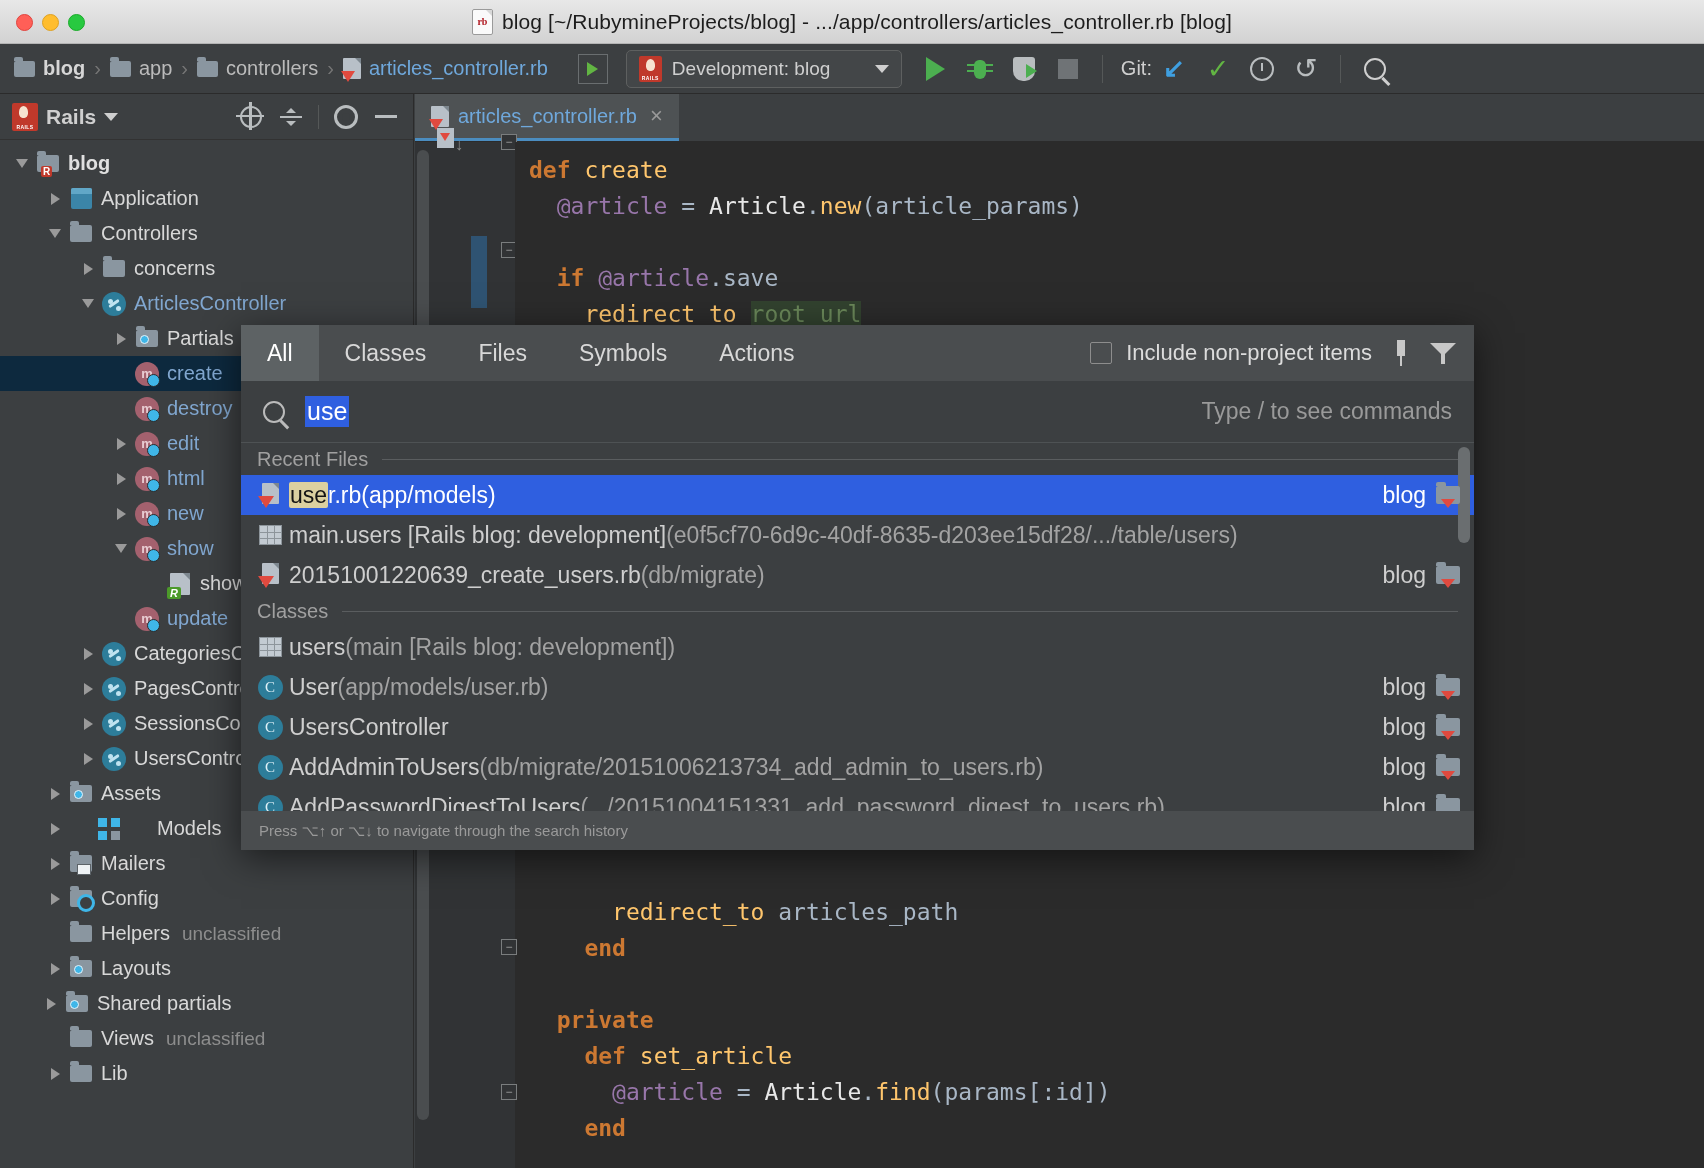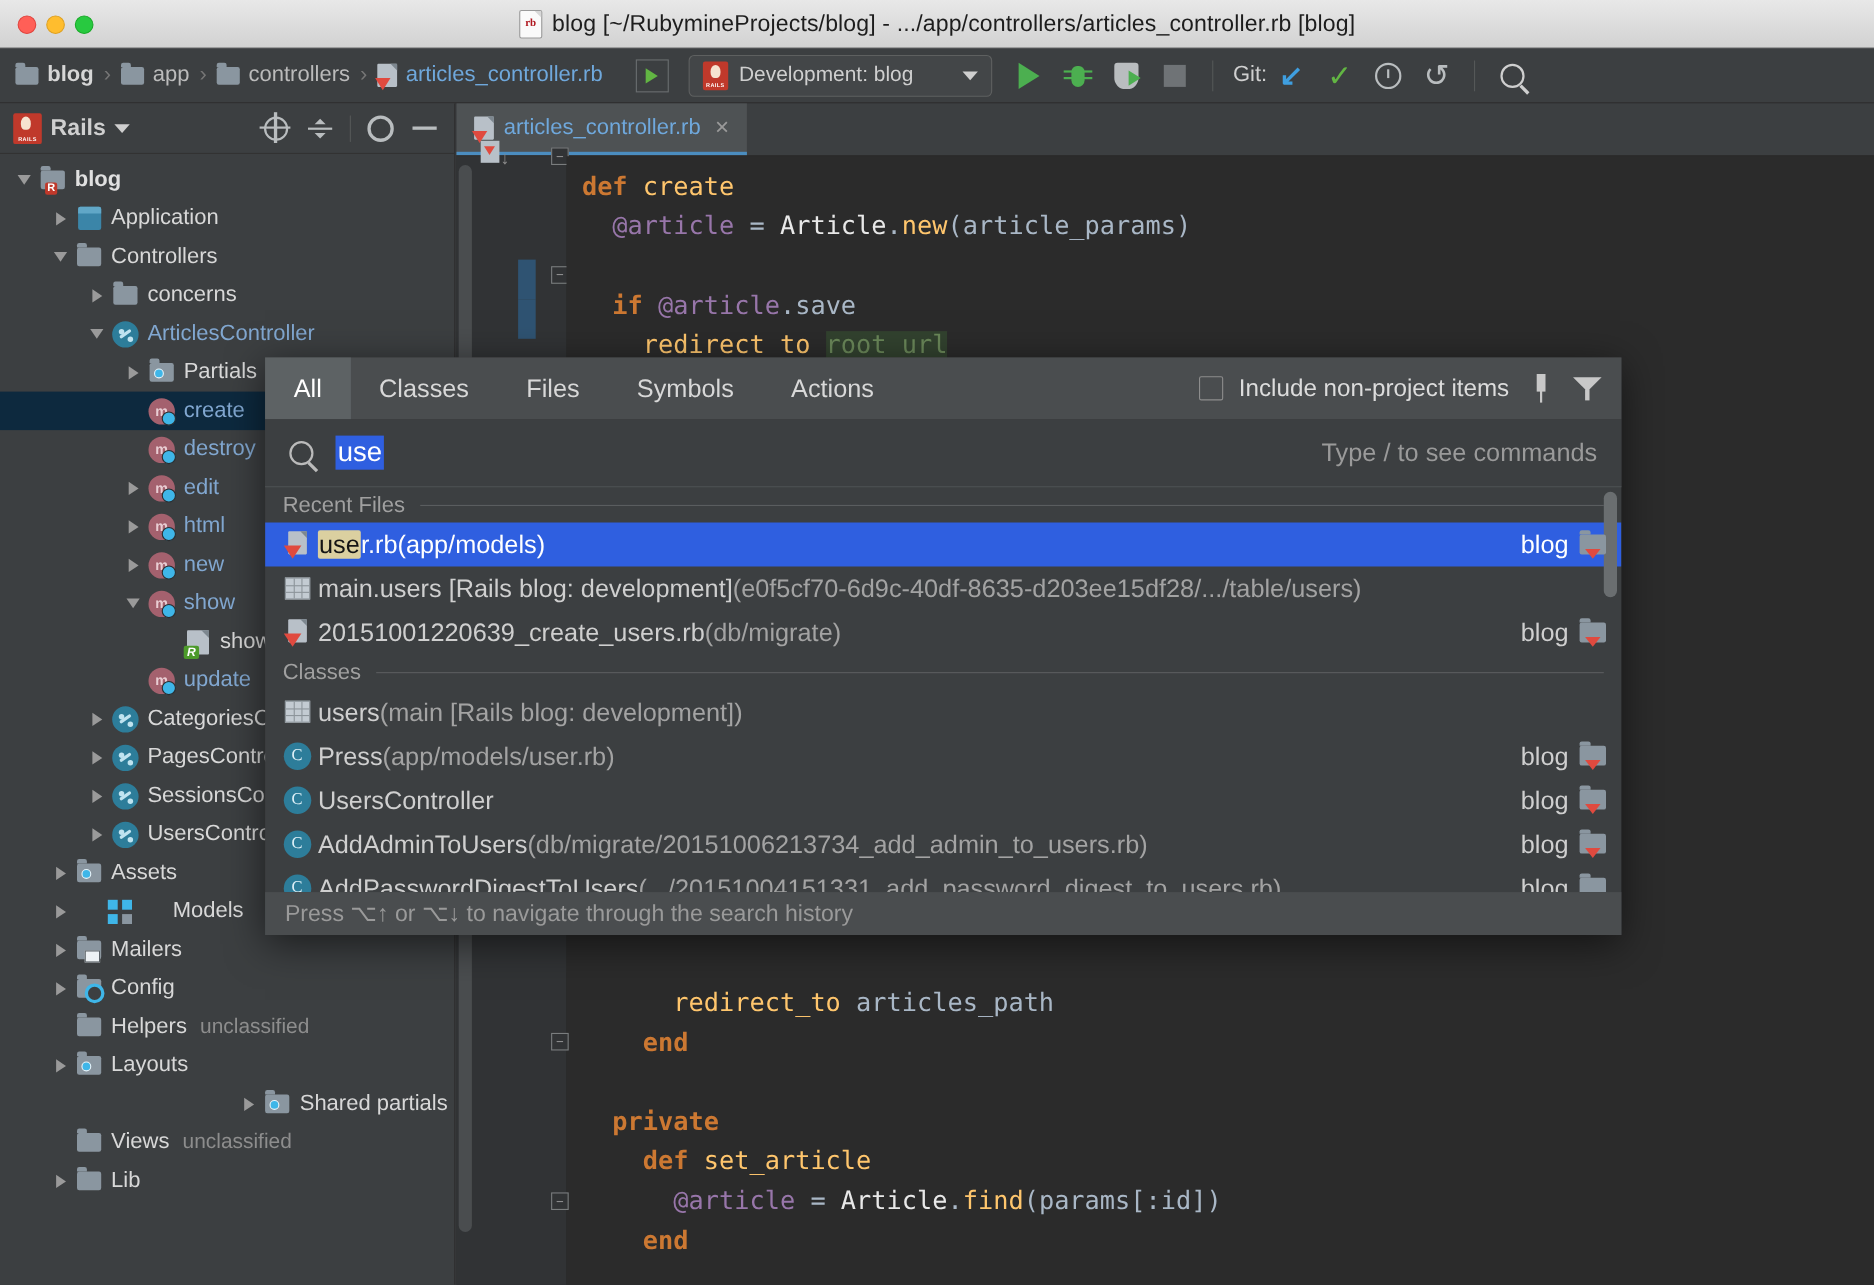--- a/index.html
+++ b/index.html
@@ -201,21 +201,21 @@
   .ic-c{width:25px;height:25px;border-radius:50%;background:#2d7d9a;color:#dff1f8;font-size:15px;display:flex;align-items:center;justify-content:center;font-family:"Liberation Serif",serif;}
   .ic-rbf{position:relative;width:20px;height:24px;}
   .ic-rbf .pg{position:absolute;left:2px;top:0;width:17px;height:21px;background:#b8c0c8;border-radius:1px;}
   .ic-rbf .pg:after{content:"";position:absolute;right:0;top:0;border-left:6px solid transparent;border-top:6px solid #7d878f;}
   .ic-rbf .gem{position:absolute;left:-2px;bottom:-1px;width:0;height:0;border-left:8px solid transparent;border-right:8px solid transparent;border-top:12px solid #e04a3f;}
   .ic-projfolder{width:24px;height:18px;background:#8a96a0;border-radius:2px;position:relative;}
   .ic-projfolder:before{content:"";position:absolute;left:0;top:-4px;width:10px;height:4px;background:#8a96a0;border-radius:2px 2px 0 0;}
   .ic-projfolder:after{content:"";position:absolute;left:5px;bottom:-4px;width:0;height:0;border-left:7px solid transparent;border-right:7px solid transparent;border-top:9px solid #e04a3f;}
 
   .se-scrollbar{position:absolute;right:4px;top:4px;width:12px;height:96px;background:#6a6e70;border-radius:6px;}
-  .se-footer{height:39px;background:#4a4d4f;display:flex;align-items:center;padding:0 18px;font-size:21px;color:#9a9a9a;}
+  .se-footer{height:39px;background:#4a4d4f;display:flex;align-items:center;padding:0 18px;font-size:15px;color:#9a9a9a;}
 </style>
 </head>
 <body>
 
 <div id="app">
 
   <div class="titlebar">
     <div class="traffic">
       <div class="dot red"></div>
       <div class="dot yellow"></div>
@@ -540,21 +540,21 @@
         </div>
         <div class="row" style="padding-left: 43px;">
           <span class="tw">
             <i class="r"></i>
           </span>
           <span class="ico">
             <span class="ic-folder blue-dot"></span>
           </span>
           <span class="lbl">Layouts</span>
         </div>
-        <div class="row" style="padding-left: 39px; justify-content: flex-end;">
+        <div class="row" style="padding-left: 39px;">
           <span class="tw">
             <i class="r"></i>
           </span>
           <span class="ico">
             <span class="ic-folder blue-dot"></span>
           </span>
           <span class="lbl">Shared partials</span>
         </div>
         <div class="row" style="padding-left: 43px;">
           <span class="tw"></span>
@@ -681,21 +681,21 @@
           <span class="ri">
             <span class="ic-table"></span>
           </span>
           <span>users</span>
           <span class="path"> (main [Rails blog: development])</span>
         </div>
         <div class="se-row">
           <span class="ri">
             <span class="ic-c">C</span>
           </span>
-          <span>Press</span>
+          <span>User</span>
           <span class="path"> (app/models/user.rb)</span>
           <span class="right">
             <span>blog</span>
             <span class="ic-projfolder"></span>
           </span>
         </div>
         <div class="se-row">
           <span class="ri">
             <span class="ic-c">C</span>
           </span>

